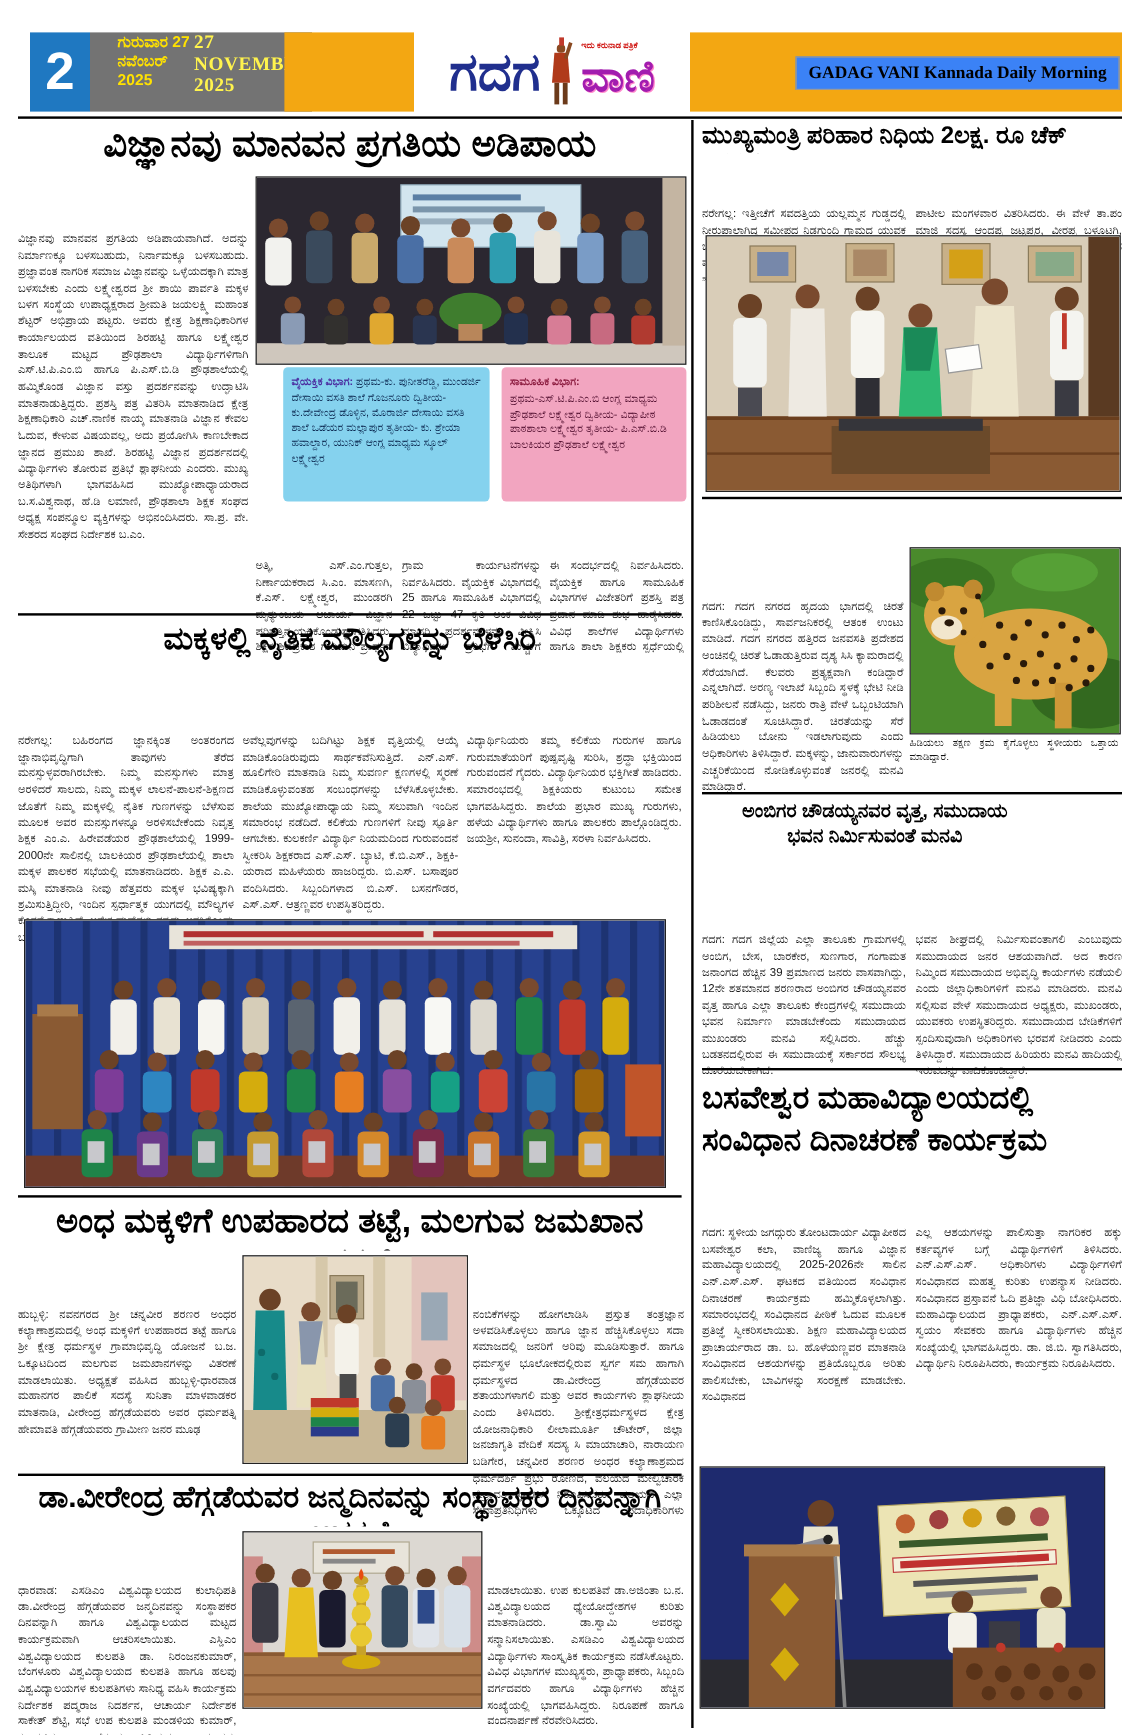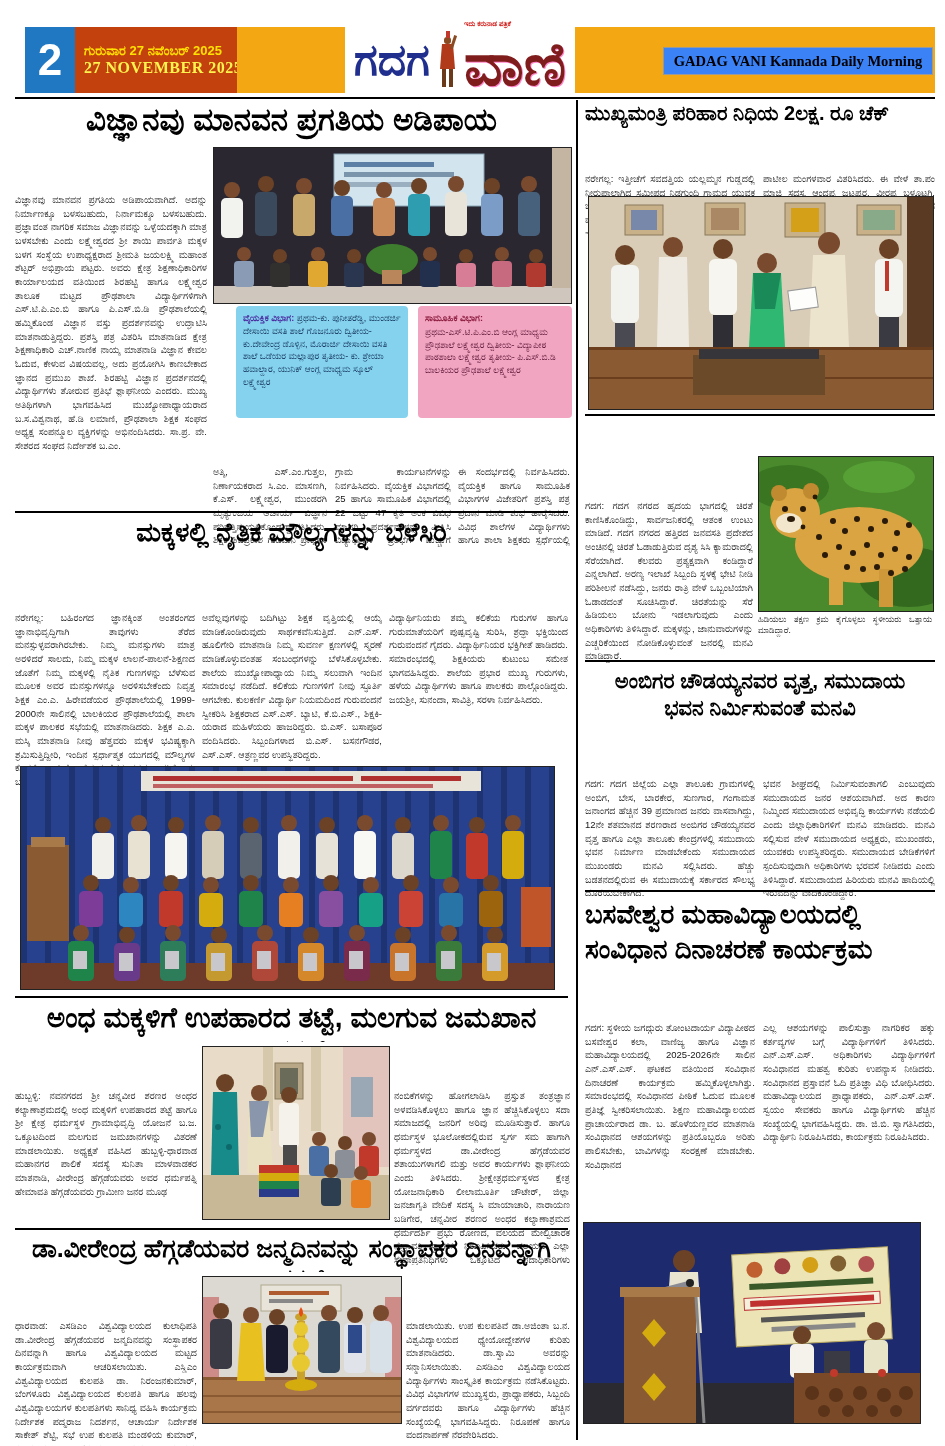--- a/index.html
+++ b/index.html
@@ -13,28 +13,28 @@
   .photo{border:1.5px solid #222;background:#cfcfcf;overflow:hidden;}
   .photo svg{display:block;width:100%;height:100%;}
   .capt{font-size:8.5px;line-height:1.3;color:#111;text-align:justify;}
   .infobox{border-radius:4px;padding:6px 7px;font-size:9px;line-height:1.42;overflow:hidden;}
   .infobox .bt{font-weight:bold;margin-bottom:1px;}
   .blue{background:#85d2ee;color:#0d2a52;}
   .blue .bt{color:#4b2da0;text-align:center;}
   .pink{background:#f2a5c0;color:#531030;}
   .pink .bt{color:#8c1d40;}
   .hdr-num{background:#1f78c1;color:#fff;font-weight:bold;font-size:44px;display:flex;align-items:center;justify-content:center;}
-  .hdr-date{background:#c2410c;display:flex;flex-direction:column;justify-content:center;padding-left:9px;}
+  .hdr-date{background:#737373;display:flex;flex-direction:row;justify-content:center;padding-left:23px;}
   .hdr-date .kn{color:#ffe200;font-weight:bold;font-size:13px;}
   .hdr-date .en{color:#fff34d;font-weight:bold;font-size:16px;letter-spacing:.5px;font-family:"Liberation Serif",serif;}
   .gold{background:#f3a712;}
   .edition{background:#3b82f6;border:1px solid #999;display:flex;align-items:center;justify-content:center;
            font-family:"Liberation Serif",serif;font-weight:bold;font-size:14.5px;color:#000;}
   .logo-gadag{color:#202f8e;font-weight:bold;font-size:44px;font-family:"DejaVu Sans",sans-serif;}
-  .logo-vani{color:#7f1d1d;font-weight:bold;font-size:60px;font-family:"DejaVu Sans",sans-serif;}
+  .logo-vani{color:#a21caf;font-weight:bold;font-size:36px;font-family:"DejaVu Sans",sans-serif;}
   .logo-tag{color:#cf1410;font-size:7px;font-weight:bold;line-height:1.2;}
 </style>
 </head>
 <body>
 
 <div id="page">
 
   <div class="abs" style="left:15px;top:25px;width:920px;height:70px;">
     <div class="abs hdr-num" style="left:10px;top:2px;width:50px;height:66px;">2</div>
     <div class="abs hdr-date" style="left:60px;top:2px;width:162px;height:66px;">
@@ -410,21 +410,21 @@
         <circle cx="60" cy="80" r="3"></circle>
           <circle cx="66" cy="98" r="3"></circle>
           <circle cx="56" cy="40" r="2.4"></circle>
           <circle cx="44" cy="70" r="2.4"></circle>
       </g>
     </svg>
   </div>
   <div class="abs capt" style="left:758px;top:614px;width:174px;height:30px;">ಹಿಡಿಯಲು ತಕ್ಷಣ ಕ್ರಮ ಕೈಗೊಳ್ಳಲು ಸ್ಥಳೀಯರು ಒತ್ತಾಯ ಮಾಡಿದ್ದಾರೆ.</div>
 
   <div class="abs hrule" style="left:585px;top:660px;width:350px;"></div>
-  <div class="abs hl" style="left:585px;top:667px;width:350px;height:64px;font-size:21px;text-align:center;line-height:1.3;">
+  <div class="abs hl" style="left:554px;top:667px;width:350px;height:64px;font-size:16px;text-align:center;line-height:1.3;">
     <span>ಅಂಬಿಗರ ಚೌಡಯ್ಯನವರ ವೃತ್ತ, ಸಮುದಾಯ</span><br>
     <span>ಭವನ ನಿರ್ಮಿಸುವಂತೆ ಮನವಿ</span>
   </div>
   <div class="abs bodytx" style="left:585px;top:736px;width:170px;height:150px;">ಗದಗ: ಗದಗ ಜಿಲ್ಲೆಯ ಎಲ್ಲಾ ತಾಲೂಕು ಗ್ರಾಮಗಳಲ್ಲಿ ಅಂಬಿಗ, ಬೇಸ, ಬಾರಕೇರ, ಸುಣಗಾರ, ಗಂಗಾಮತ ಜನಾಂಗದ ಹೆಚ್ಚಿನ 39 ಪ್ರಮಾಣದ ಜನರು ವಾಸವಾಗಿದ್ದು, 12ನೇ ಶತಮಾನದ ಶರಣರಾದ ಅಂಬಿಗರ ಚೌಡಯ್ಯನವರ ವೃತ್ತ ಹಾಗೂ ಎಲ್ಲಾ ತಾಲೂಕು ಕೇಂದ್ರಗಳಲ್ಲಿ ಸಮುದಾಯ ಭವನ ನಿರ್ಮಾಣ ಮಾಡಬೇಕೆಂದು ಸಮುದಾಯದ ಮುಖಂಡರು ಮನವಿ ಸಲ್ಲಿಸಿದರು. ಹೆಚ್ಚು ಬಡತನದಲ್ಲಿರುವ ಈ ಸಮುದಾಯಕ್ಕೆ ಸರ್ಕಾರದ ಸೌಲಭ್ಯ ದೊರೆಯಬೇಕಾಗಿದೆ.</div>
   <div class="abs bodytx" style="left:763px;top:736px;width:172px;height:150px;">ಭವನ ಶೀಘ್ರದಲ್ಲಿ ನಿರ್ಮಿಸುವಂತಾಗಲಿ ಎಂಬುವುದು ಸಮುದಾಯದ ಜನರ ಆಶಯವಾಗಿದೆ. ಅದ ಕಾರಣ ನಿಮ್ಮಿಂದ ಸಮುದಾಯದ ಅಭಿವೃದ್ಧಿ ಕಾರ್ಯಗಳು ನಡೆಯಲಿ ಎಂದು ಜಿಲ್ಲಾಧಿಕಾರಿಗಳಿಗೆ ಮನವಿ ಮಾಡಿದರು. ಮನವಿ ಸಲ್ಲಿಸುವ ವೇಳೆ ಸಮುದಾಯದ ಅಧ್ಯಕ್ಷರು, ಮುಖಂಡರು, ಯುವಕರು ಉಪಸ್ಥಿತರಿದ್ದರು. ಸಮುದಾಯದ ಬೇಡಿಕೆಗಳಿಗೆ ಸ್ಪಂದಿಸುವುದಾಗಿ ಅಧಿಕಾರಿಗಳು ಭರವಸೆ ನೀಡಿದರು ಎಂದು ತಿಳಿಸಿದ್ದಾರೆ. ಸಮುದಾಯದ ಹಿರಿಯರು ಮನವಿ ಹಾದಿಯಲ್ಲಿ ಇರುವದನ್ನು ವಾದಿಕೊಂಡಿದ್ದಾರೆ.</div>
 
   <div class="abs hrule" style="left:585px;top:890px;width:350px;"></div>
   <div class="abs hl" style="left:585px;top:897px;width:350px;height:78px;font-size:26px;line-height:1.35;">
     <span>ಬಸವೇಶ್ವರ ಮಹಾವಿದ್ಯಾಲಯದಲ್ಲಿ</span><br>
     <span>ಸಂವಿಧಾನ ದಿನಾಚರಣೆ ಕಾರ್ಯಕ್ರಮ</span>

